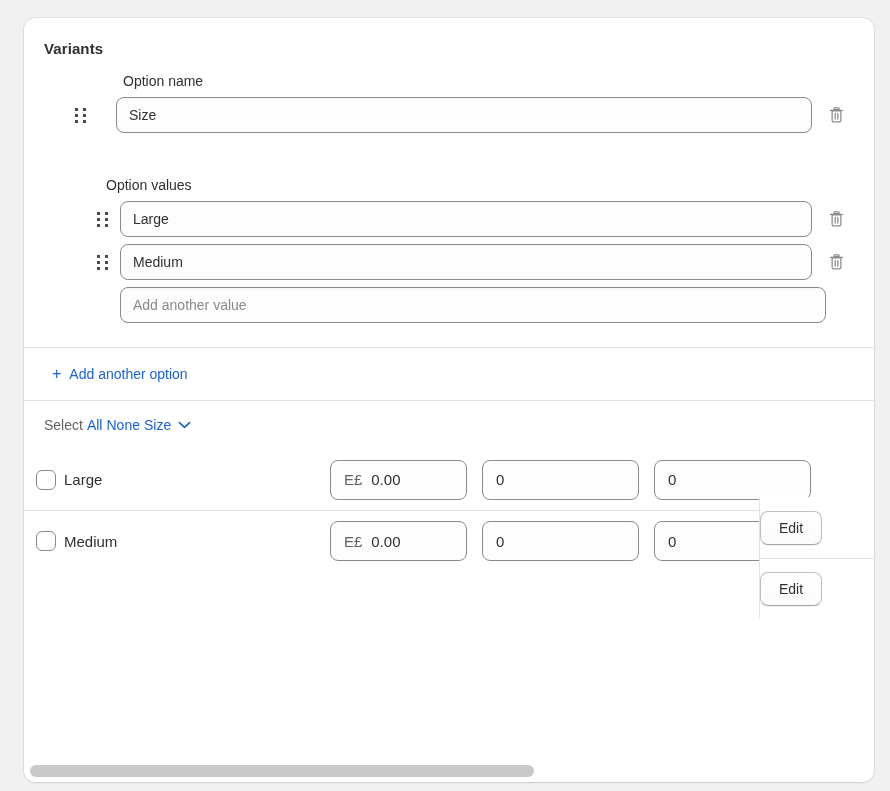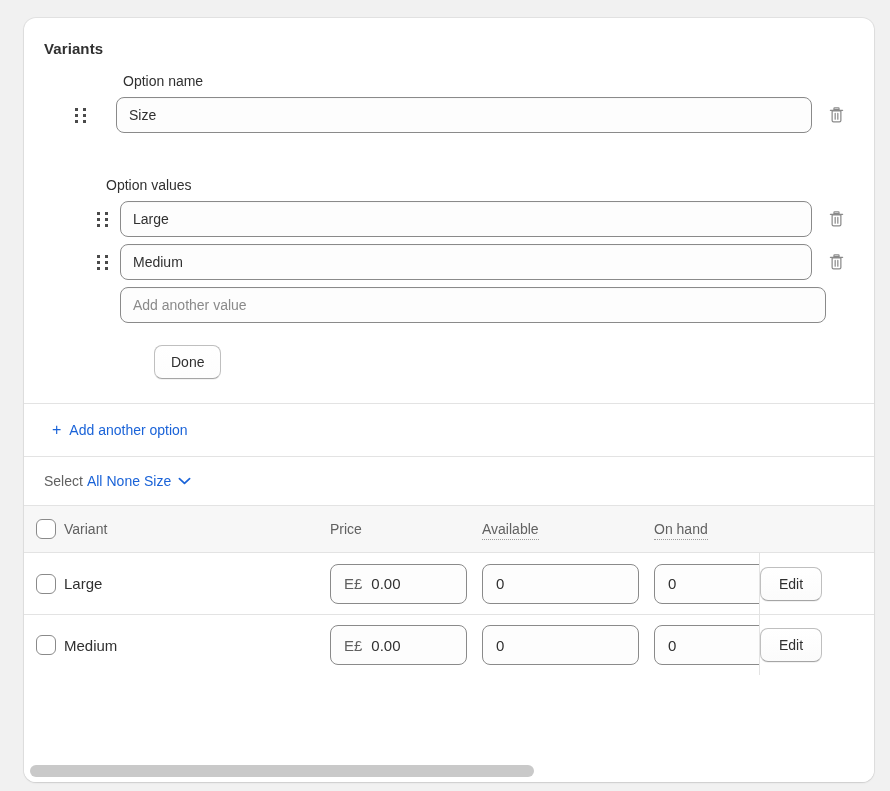--- a/index.html
+++ b/index.html
@@ -291,23 +291,20 @@
           <path d="M8.6 8.4v6M11.4 8.4v6" stroke="#8a8a8a" stroke-width="1.3" stroke-linecap="round"></path>
         </svg>
       </button>
     </div>
 
     <div class="row values-row">
       <div class="spacer-drag"></div>
       <div class="tinput placeholder" style="margin-right:28px;">Add another value</div>
     </div>
 
-    <div class="done-wrap">
-      <button class="btn">Done</button>
-    </div>
 
   </div>
 
   <div style="height:24px;"></div>
   <div class="divider"></div>
 
   <div class="add-option">
     <span class="plus">+</span>
     <span>Add another option</span>
   </div>
@@ -321,34 +318,20 @@
     <span class="lnk with-caret">
       <span>Size</span>
       <svg width="13" height="8" viewBox="0 0 13 8">
         <path d="M1.4 1.6 6.5 6.4l5.1-4.8" fill="none" stroke="#1a63d8" stroke-width="1.7" stroke-linecap="round" stroke-linejoin="round"></path>
       </svg>
     </span>
   </div>
 
   <div class="table-wrap">
 
-    <div class="thead">
-      <div class="c-check">
-        <span class="checkbox"></span>
-      </div>
-      <div class="c-variant">Variant</div>
-      <div class="c-price">Price</div>
-      <div class="c-avail">
-        <span class="dotted">Available</span>
-      </div>
-      <div class="c-onhand">
-        <span class="dotted">On hand</span>
-      </div>
-      <div class="c-sku">SKU</div>
-    </div>
 
     <div class="tr">
       <div class="c-check">
         <span class="checkbox"></span>
       </div>
       <div class="c-variant">Large</div>
       <div class="c-price">
         <div class="cell-input price">
           <span class="currency">E£</span>
           <span>0.00</span>

